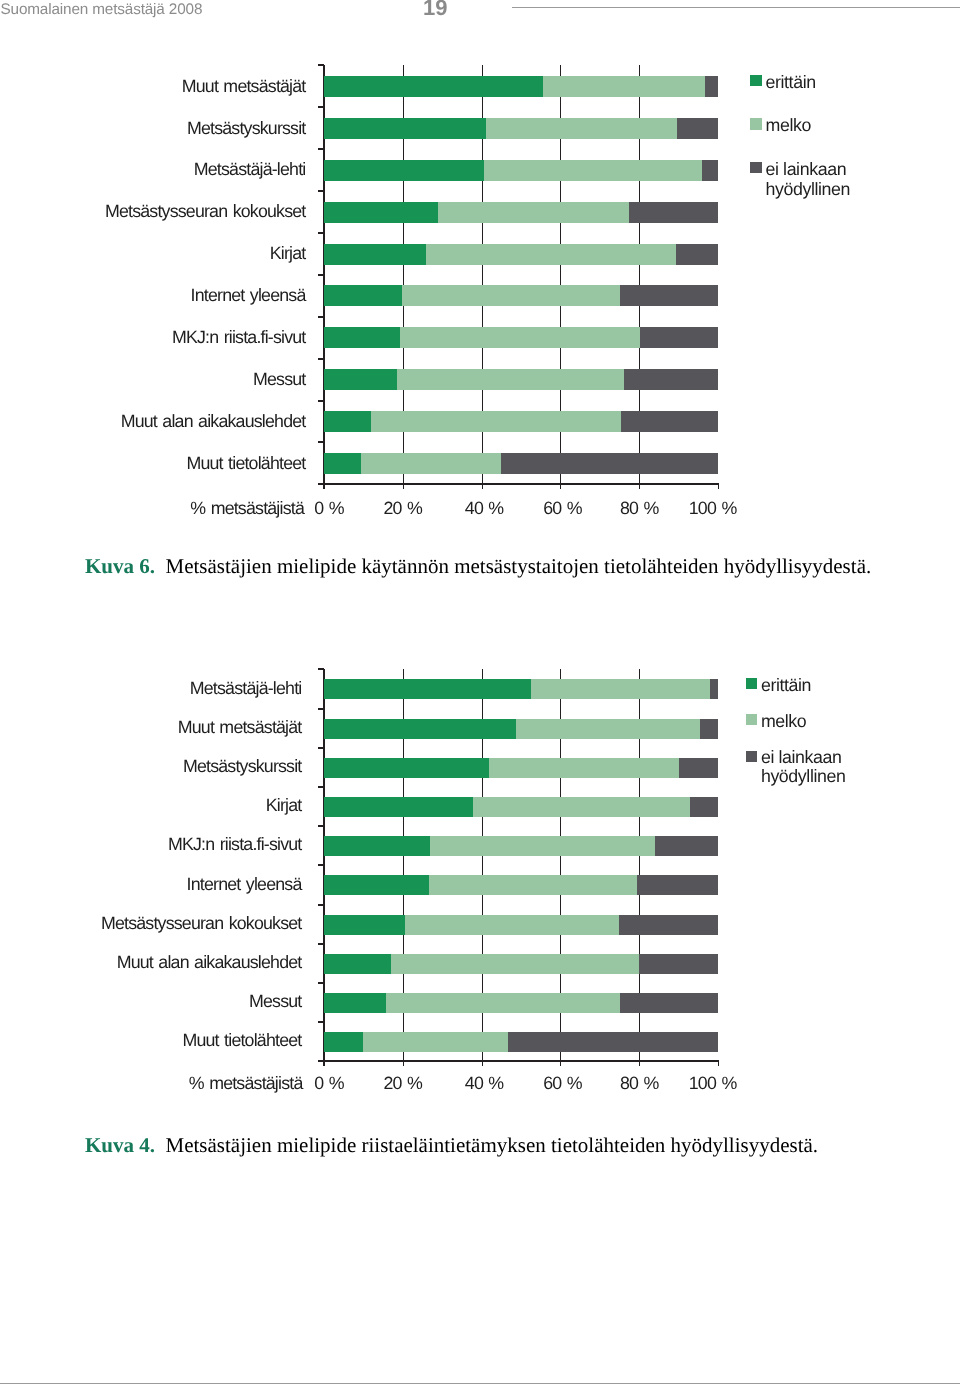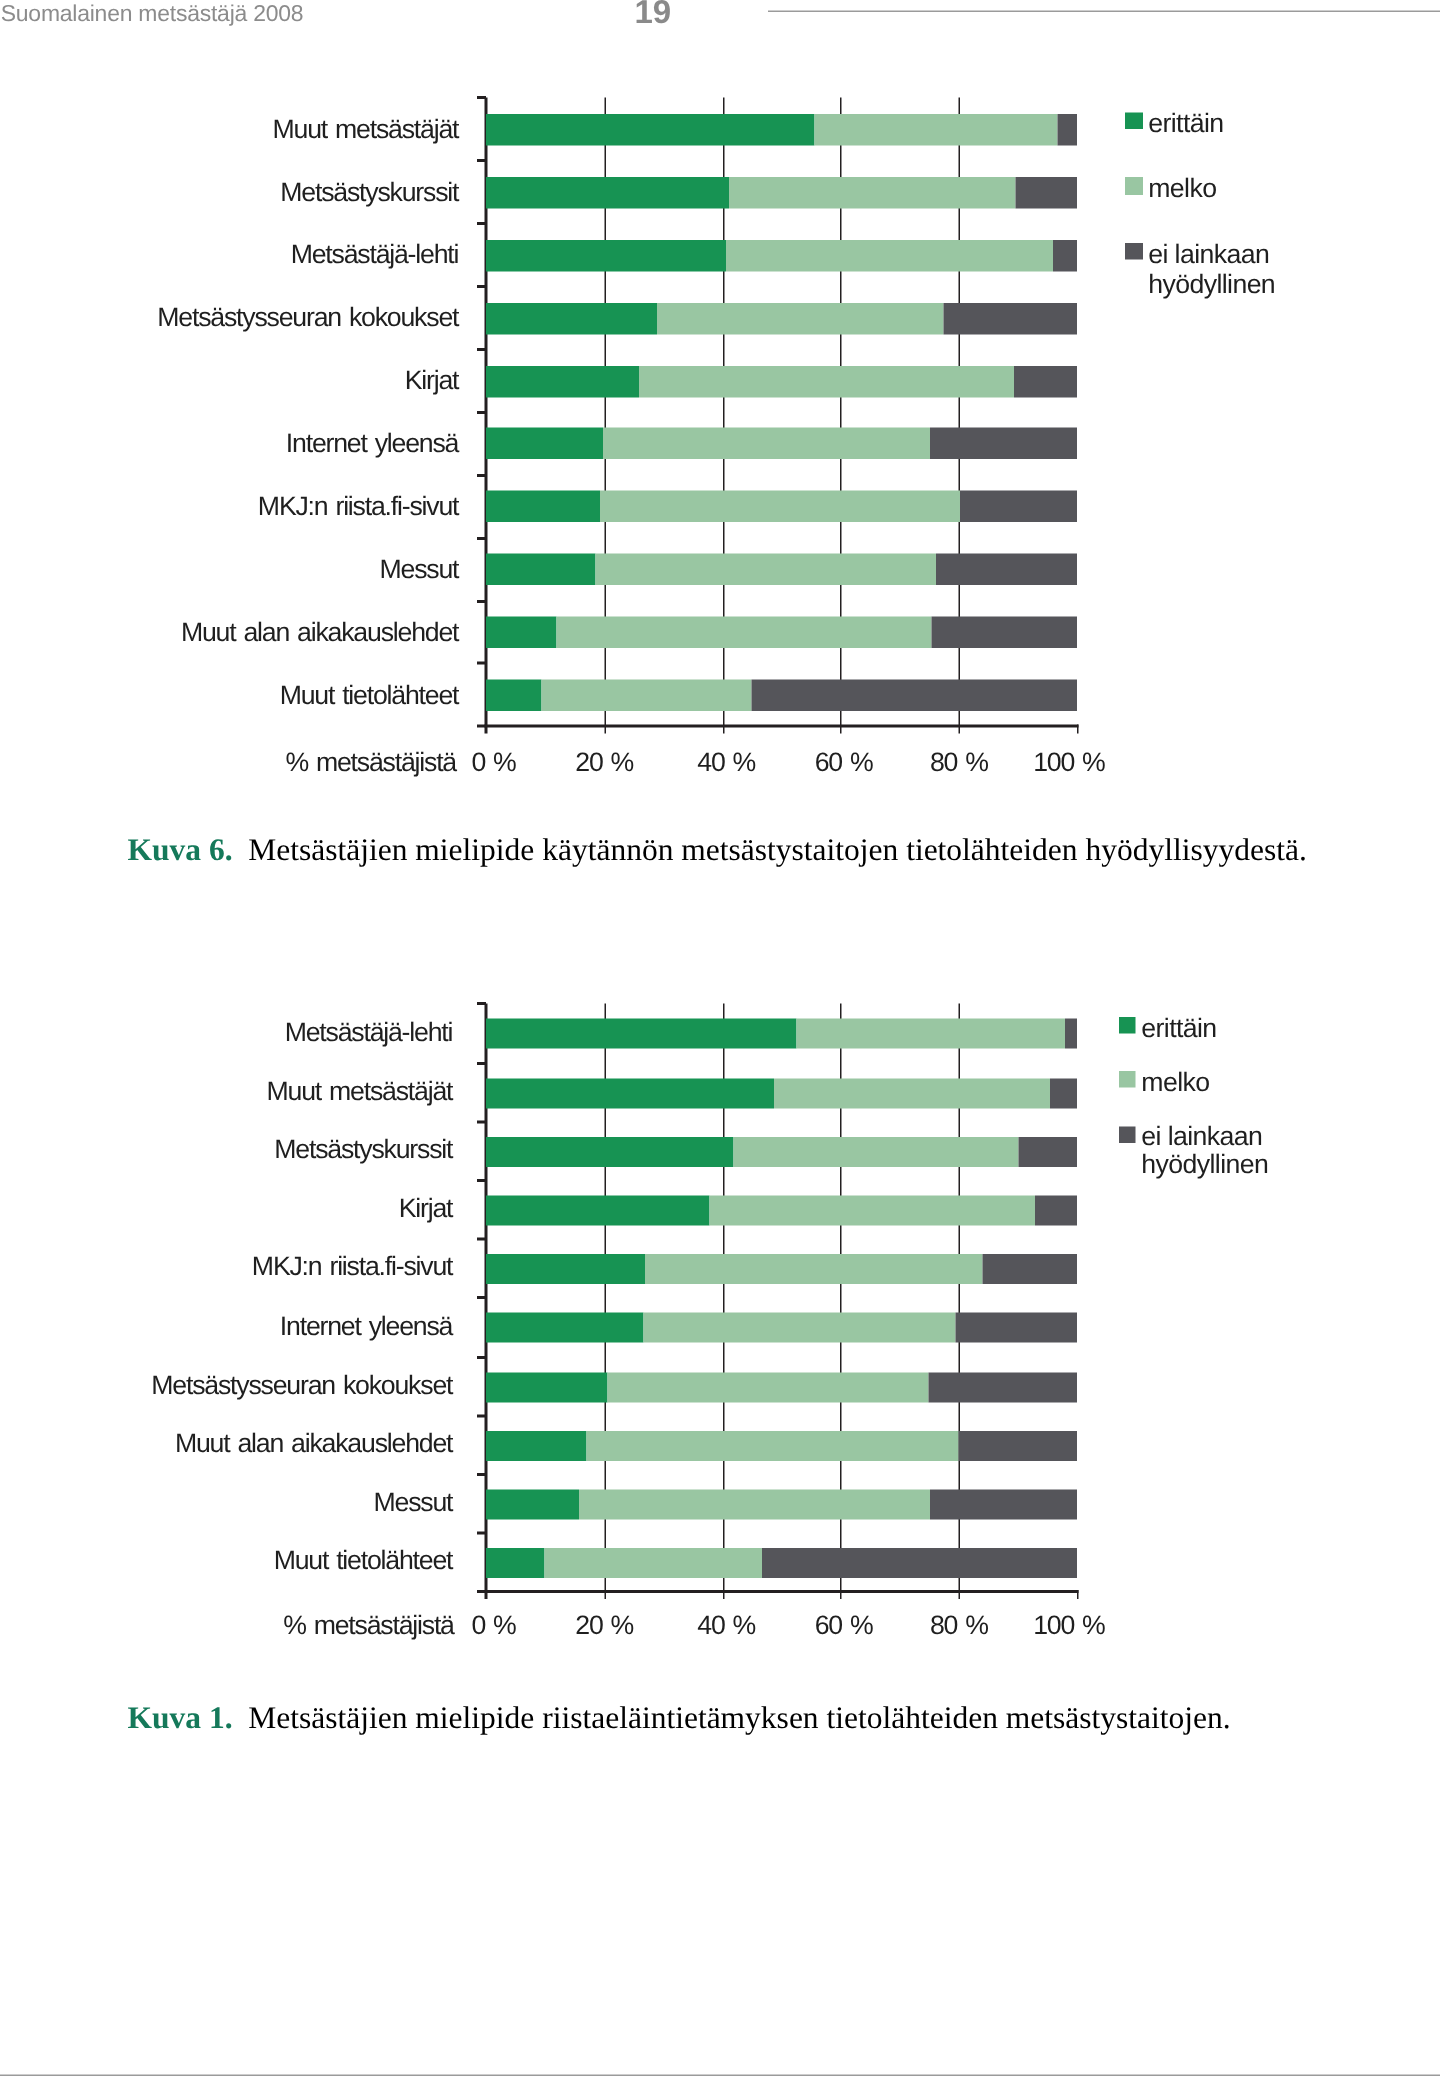--- a/index.html
+++ b/index.html
@@ -173,14 +173,14 @@
     <div class="axis-label" style="left: 522.4px; width: 80px; top: 1075px; line-height: 17.8px; font-size: 17.8px;">60 %</div>
     <div class="axis-label" style="left: 599.2px; width: 80px; top: 1075px; line-height: 17.8px; font-size: 17.8px;">80 %</div>
     <div class="axis-label" style="left: 672.6px; width: 80px; top: 1075px; line-height: 17.8px; font-size: 17.8px;">100 %</div>
     <div class="axis-title" style="right: 657.5px; top: 1075px; line-height: 17.8px; font-size: 17.8px;">% metsästäjistä</div>
     <div class="legend-swatch" style="left: 746px; top: 678.1px; width: 11px; height: 11px; background: rgb(23, 147, 83);"></div>
     <div class="legend-text" style="left: 760.9px; top: 675.601px; line-height: 18.9px; font-size: 17.8px;">erittäin</div>
     <div class="legend-swatch" style="left: 746px; top: 714.3px; width: 11px; height: 11px; background: rgb(153, 198, 162);"></div>
     <div class="legend-text" style="left: 760.9px; top: 711.801px; line-height: 18.9px; font-size: 17.8px;">melko</div>
     <div class="legend-swatch" style="left: 746px; top: 750.5px; width: 11px; height: 11px; background: rgb(85, 85, 90);"></div>
     <div class="legend-text" style="left: 760.9px; top: 748.001px; line-height: 18.9px; font-size: 17.8px;">ei lainkaan<div>hyödyllinen</div></div>
-    <div class="caption" style="left: 85px; top: 1135.16px;"><b>Kuva 1.</b><span> Metsästäjien mielipide riistaeläintietämyksen tietolähteiden metsästystaitojen.</span></div>
+    <div class="caption" style="left: 85px; top: 1135.16px;"><b>Kuva 4.</b><span> Metsästäjien mielipide riistaeläintietämyksen tietolähteiden hyödyllisyydestä.</span></div>
   </div>
 
 </body></html>

